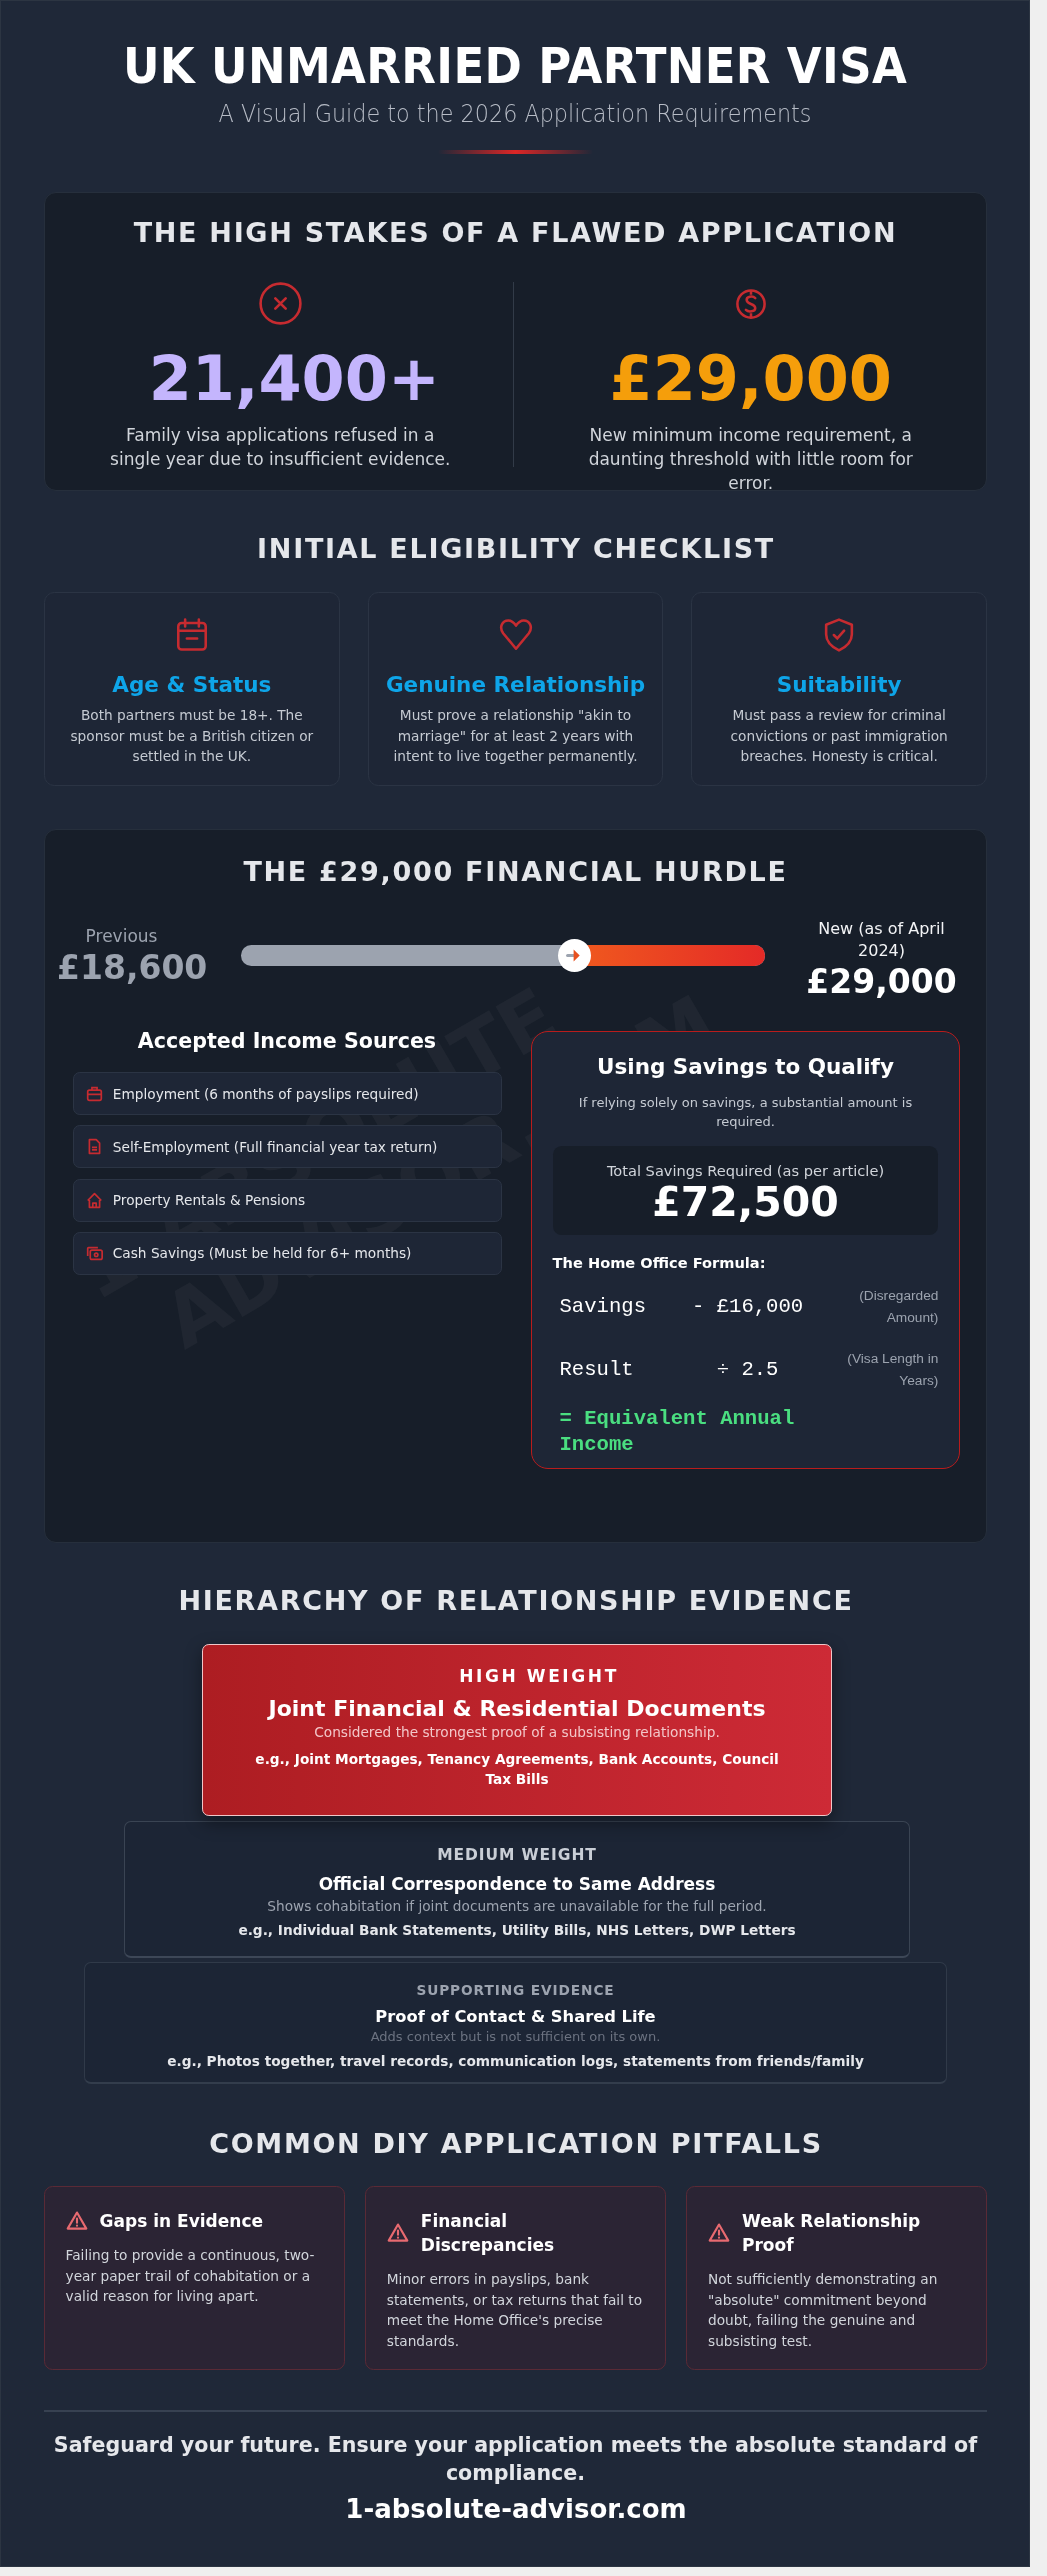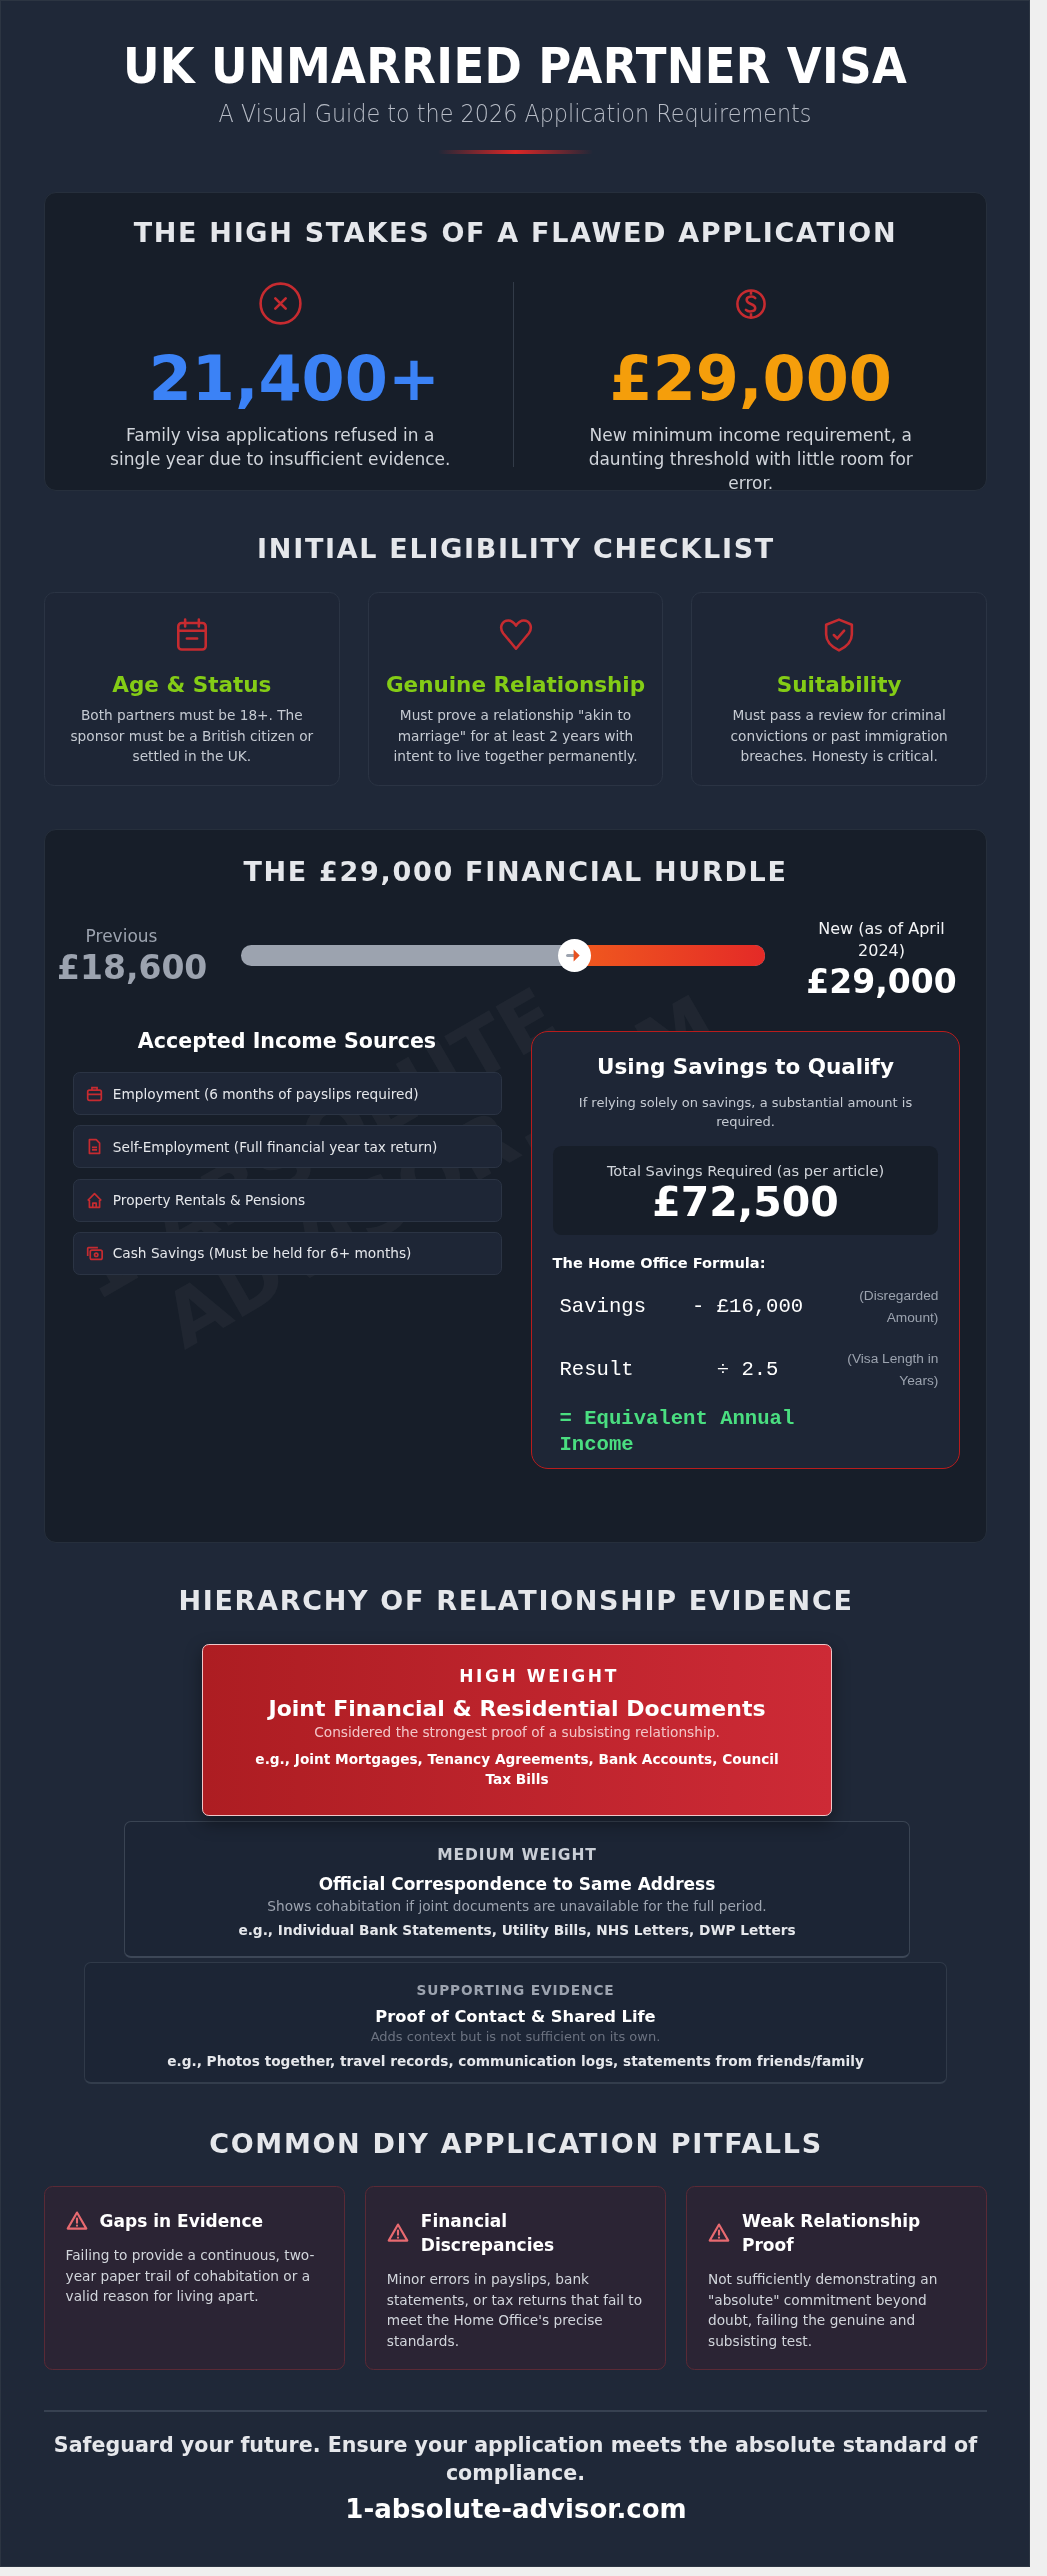--- a/index.html
+++ b/index.html
@@ -19,29 +19,29 @@
   .panel { position: absolute; left: 43px; width: 943px; background: #171e29; border: 0.9px solid #262f3c; border-radius: 12px; }
 
   
   .stakes { top: 191px; height: 299px; }
   .stakes .section-title { margin-top: 24px; }
   .stats { display: flex; margin-top: 34px; position: relative; }
   .stat { flex: 1; text-align: center; }
   .divider-v { position: absolute; left: 468px; top: 0; width: 0.9px; height: 185px; background: #323b48; }
   .stat-icon { height: 43px; display: flex; justify-content: center; align-items: center; }
   .stat-num { font-size: 62px; font-weight: bold; margin-top: 19px; line-height: 69px; }
-  .stat-num.red { color: #3b82f6; padding-left: 28px; }
+  .stat-num.red { color: #c4b5fd; padding-left: 28px; }
   .stat-num.amber { color: #f59e0b; }
   .stat-desc { font-size: 17px; color: #d1d5db; margin: 10.3px auto 0; width: 361px; line-height: 24px; }
 
   
   .elig-title { position: absolute; top: 532px; left: 0; width: 1030px; }
   .elig-cards { position: absolute; top: 591px; left: 43px; width: 943px; display: flex; gap: 28px; }
   .elig-card { flex: 1; height: 194px; background: #1e2636; border: 0.9px solid #2b3444; border-radius: 10.3px; text-align: center; padding-top: 24px; }
-  .elig-card h3 { font-size: 21.5px; color: #84cc16; margin-top: 15.5px; }
+  .elig-card h3 { font-size: 21.5px; color: #0ea5e9; margin-top: 15.5px; }
   .elig-card p { font-size: 13.7px; color: #c5cad2; line-height: 20.6px; margin: 8.6px auto 0; width: 258px; }
 
   
   .finance { top: 828px; height: 714px; overflow: hidden; }
   .finance .section-title { margin-top: 26px; }
   .watermark { position: absolute; left: 17px; top: 412px; font-size: 77px; font-weight: bold; color: rgba(255,255,255,0.04); transform: rotate(-30deg); transform-origin: left top; line-height: 86px; white-space: nowrap; pointer-events: none; }
   .prev { position: absolute; left: 12px; top: 96px; width: 129px; text-align: center; }
   .prev-label { font-size: 17px; color: #9ca3af; }
   .prev-val { font-size: 33px; font-weight: bold; color: #9ca3af; margin-top: 1.7px; }
   .bar { position: absolute; left: 196px; top: 115px; width: 524px; height: 20.6px; border-radius: 10.3px; background: #9ca3af; overflow: visible; }

